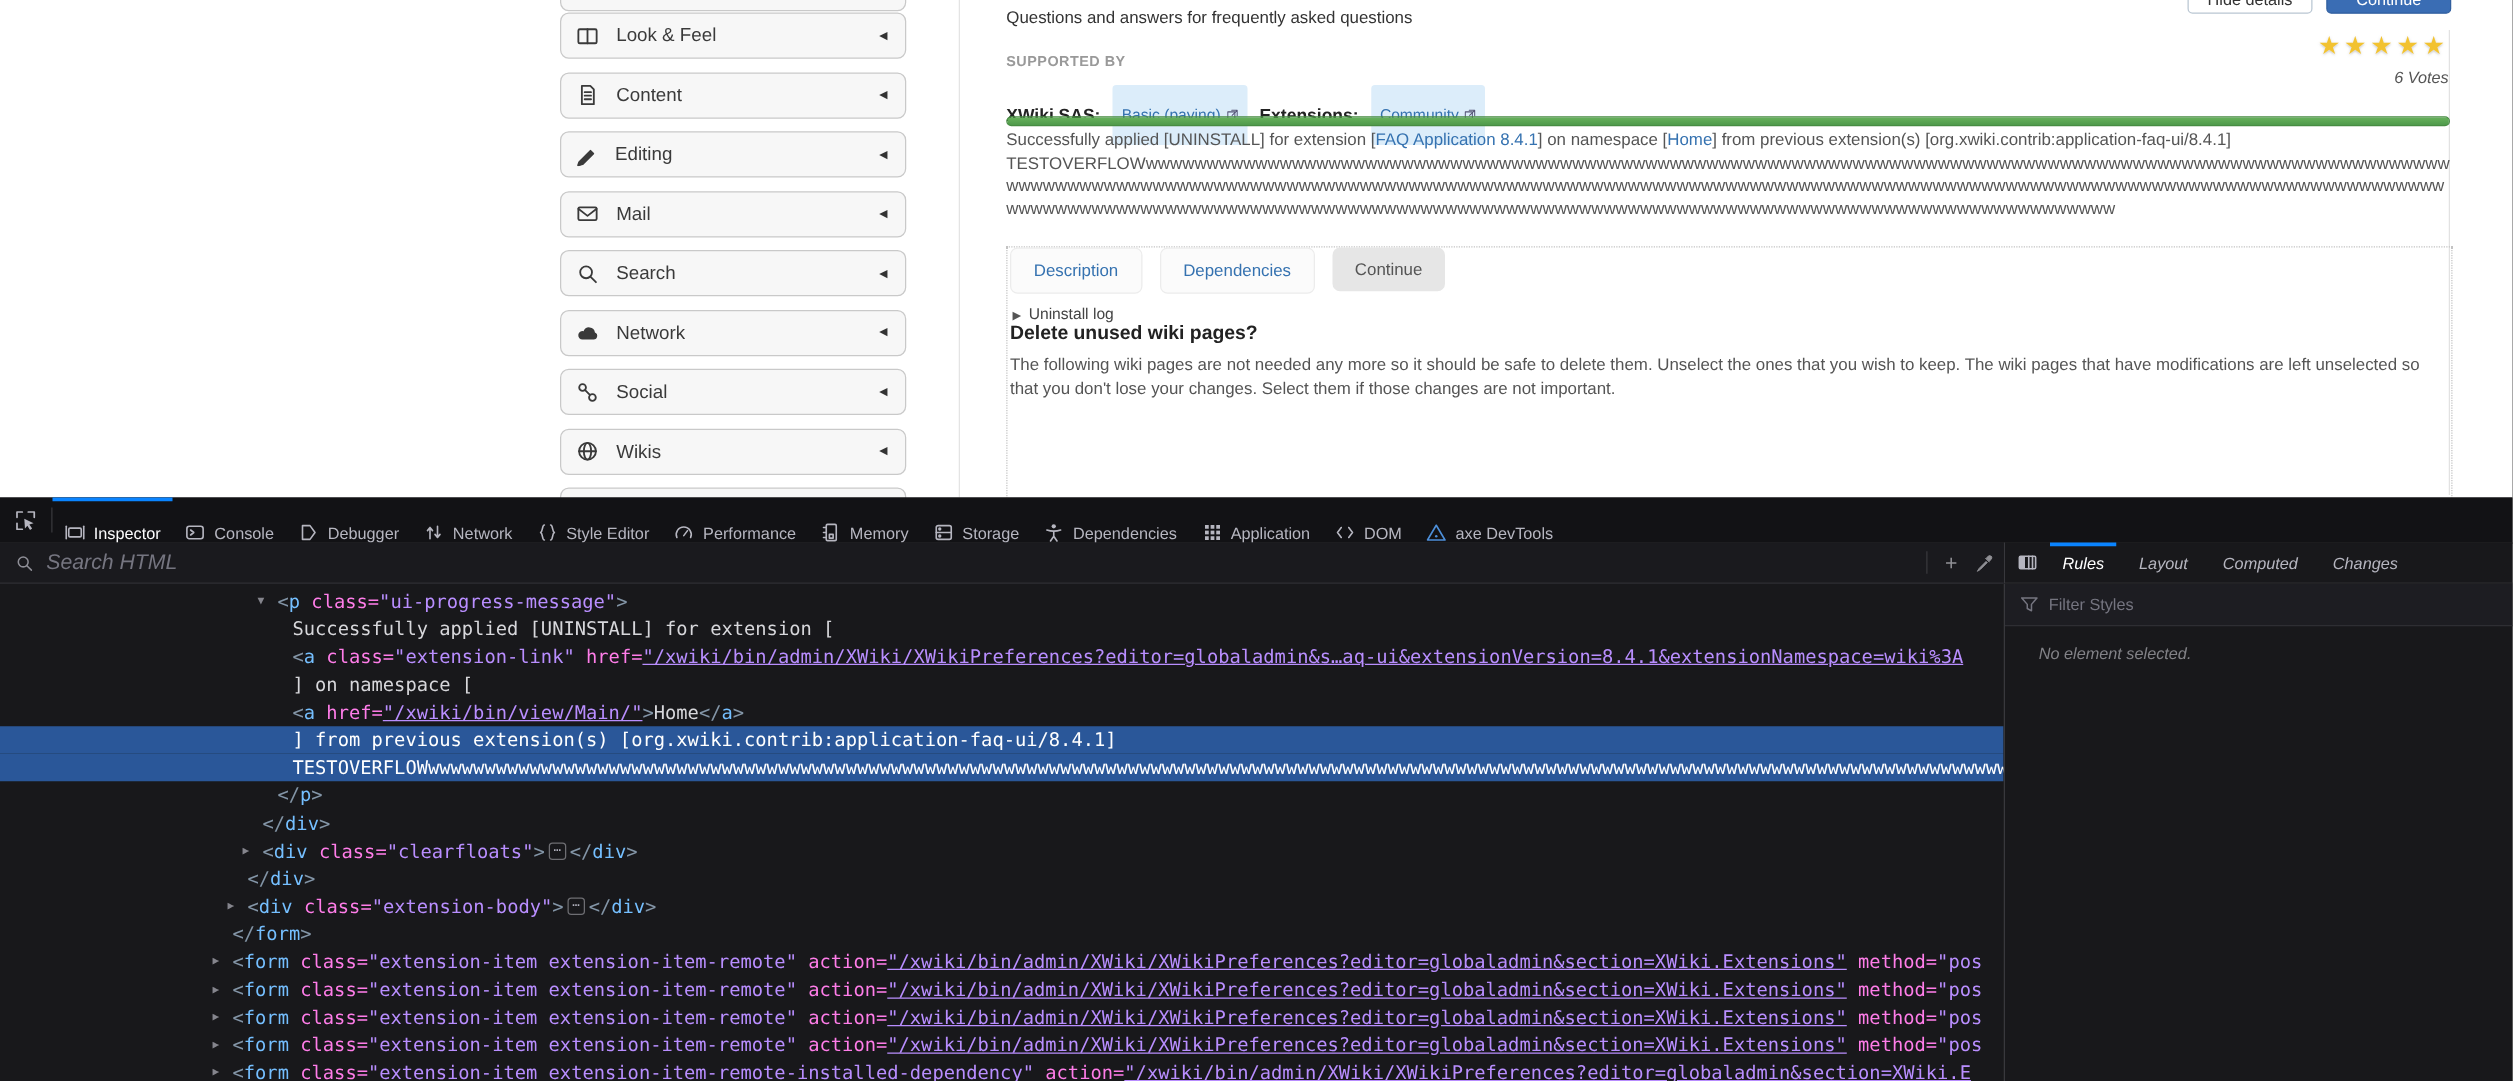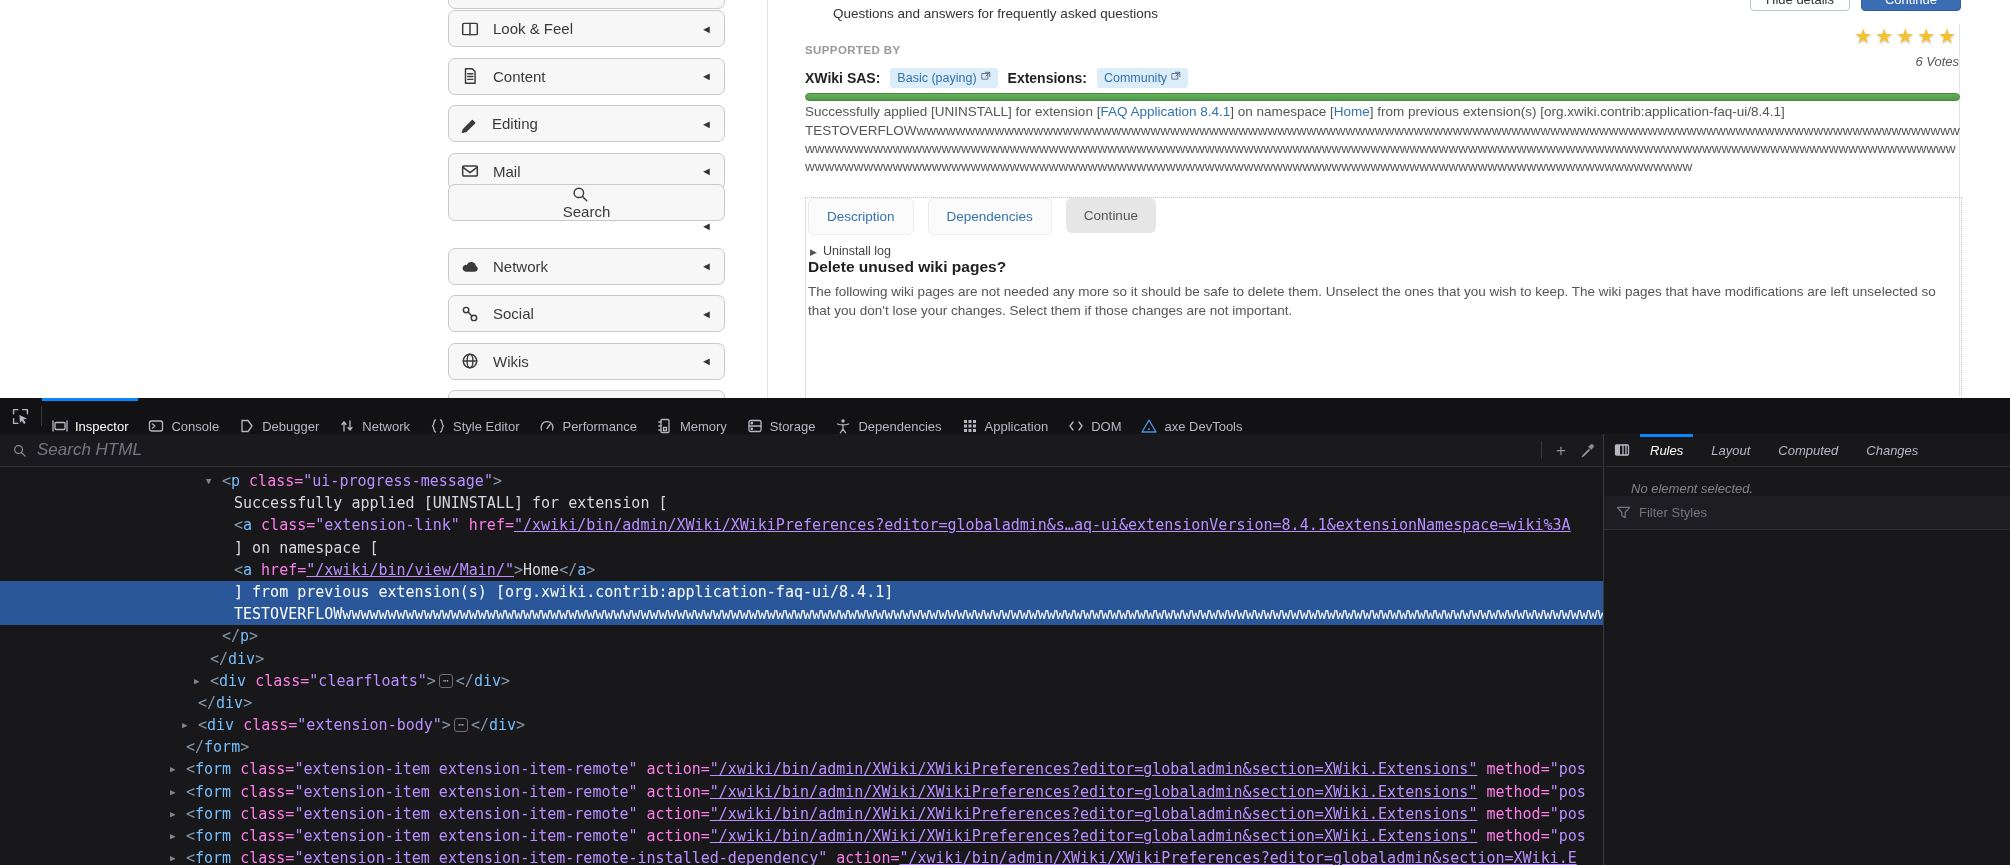--- a/index.html
+++ b/index.html
@@ -8,35 +8,35 @@
   
   #admin-top{position:absolute;left:0;top:0;width:2010px;height:398px;background:#fff;}
   #sidebar{position:absolute;left:448px;top:0;width:277px;height:398px;}
   .sbtn{position:absolute;left:0;width:277px;height:37px;background:#f7f7f7;
         border:1px solid #c9c9c9;border-radius:7px;display:flex;align-items:center;
         padding:0 12px;box-sizing:border-box;color:#3a3a3a;font-size:15px;}
   .sbtn .sic{width:20px;height:18px;margin-right:12px;flex:0 0 auto;display:flex;align-items:center;}
   .sbtn .chev{margin-left:auto;font-size:11px;color:#333;}
   #v-divider{position:absolute;left:767px;top:0;width:1px;height:398px;background:#e4e4e4;}
   #content{position:absolute;left:805px;top:0;width:1205px;height:398px;font-size:13.5px;color:#555;}
-  .desc{position:absolute;left:0;top:6px;color:#333;margin-left:28px;}
+  .desc{position:absolute;left:0;top:6px;color:#333;}
   .cutbtn{position:absolute;top:-17px;height:28px;border-radius:4px;font-size:13px;
           display:flex;align-items:flex-end;justify-content:center;padding-bottom:3px;box-sizing:border-box;}
   #hide-btn{left:945px;width:100px;background:#fff;border:1px solid #b9c6d2;color:#333;}
   #cont-btn{left:1056px;width:100px;background:#3a6db4;border:1px solid #315f9e;color:#fff;}
   #stars{position:absolute;left:1030px;top:24px;width:124px;text-align:right;color:#f2c230;
          font-size:20px;letter-spacing:3px;text-shadow:0 0 1px #fff,0 1px 2px rgba(120,120,120,.5);}
   #votes{position:absolute;left:1024px;top:54px;width:130px;text-align:right;font-style:italic;
          font-size:13px;color:#555;}
   #panel-rule{position:absolute;left:1154px;top:24px;width:1px;height:372px;background:#e2e2e2;}
   #supported{position:absolute;left:0;top:44px;color:#999;font-weight:bold;font-size:11.5px;letter-spacing:.4px;}
   #vendors{position:absolute;left:0;top:68px;display:flex;align-items:center;gap:10px;}
   .vlabel{font-weight:bold;color:#222;font-size:14px;}
   .vpill{background:#dcedfa;border-radius:3px;color:#3572b0;font-size:12.5px;
-         padding:3px 7px;display:inline-flex;gap:4px;}
+         padding:17px 7px;display:inline-flex;align-items:center;gap:4px;}
   #progressbar{position:absolute;left:0;top:93px;width:1155px;height:8px;border-radius:4px;
          background:linear-gradient(#67b15b,#4f9a4b);border:1px solid #478c42;box-sizing:border-box;}
   #successline{position:absolute;left:0;top:104px;width:1200px;white-space:nowrap;color:#555;}
   #successline a{color:#3572b0;text-decoration:none;}
   #wtext{position:absolute;left:0;top:122px;width:1155px;line-height:18.2px;word-break:break-all;color:#555;}
   #detailpane{position:absolute;left:0;top:197px;width:1155px;height:201px;
          border-top:1px dotted #c3c3c3;border-left:1px dotted #c3c3c3;border-right:1px dotted #c3c3c3;}
   #tabsrow{position:absolute;left:2px;top:0px;display:flex;gap:14px;}
   .xtab{height:35px;border-radius:6px;display:flex;align-items:center;padding:0 18px;font-size:13.5px;}
   .xtab.link{background:#fbfbfb;border:1px solid #ececec;color:#3572b0;}
@@ -139,21 +139,21 @@
       <div class="sbtn" style="top: 152.5px;">
         <span class="sic">
           <svg width="18" height="18" viewBox="0 0 16 16" fill="none" stroke="#3a3a3a" stroke-width="1.3" stroke-linecap="round" stroke-linejoin="round">
             <rect x="1.5" y="3.5" width="13" height="9" rx="1"></rect>
             <path d="M1.5 4.5L8 9.5l6.5-5"></path>
           </svg>
         </span>
         <span>Mail</span>
         <span class="chev">◄</span>
       </div>
-      <div class="sbtn" style="top: 184px; flex-direction: column;">
+      <div class="sbtn" style="top: 200px;">
         <span class="sic">
           <svg width="18" height="18" viewBox="0 0 16 16" fill="none" stroke="#3a3a3a" stroke-width="1.3" stroke-linecap="round" stroke-linejoin="round">
             <circle cx="7" cy="7" r="4.2"></circle>
             <line x1="10.2" y1="10.2" x2="14" y2="14"></line>
           </svg>
         </span>
         <span>Search</span>
         <span class="chev">◄</span>
       </div>
       <div class="sbtn" style="top: 247.5px;">
@@ -487,23 +487,23 @@
       <div class="mrow" style="padding-left: 182px;"><span class="arr">▶</span><span class="tk-p">&lt;</span><span class="tk-t">div</span><span class="tk-x"> </span><span class="tk-a">class=</span><span class="tk-v">"extension-body"</span><span class="tk-p">&gt;</span><span class="tk-b">⋯</span><span class="tk-p">&lt;/</span><span class="tk-t">div</span><span class="tk-p">&gt;</span></div>
       <div class="mrow" style="padding-left: 170px;"><span class="arr"></span><span class="tk-p">&lt;/</span><span class="tk-t">form</span><span class="tk-p">&gt;</span></div>
       <div class="mrow" style="padding-left: 170px;"><span class="arr">▶</span><span class="tk-p">&lt;</span><span class="tk-t">form</span><span class="tk-x"> </span><span class="tk-a">class=</span><span class="tk-v">"extension-item extension-item-remote"</span><span class="tk-x"> </span><span class="tk-a">action=</span><span class="tk-u">"/xwiki/bin/admin/XWiki/XWikiPreferences?editor=globaladmin&amp;section=XWiki.Extensions"</span><span class="tk-x"> </span><span class="tk-a">method=</span><span class="tk-v">"pos</span></div>
       <div class="mrow" style="padding-left: 170px;"><span class="arr">▶</span><span class="tk-p">&lt;</span><span class="tk-t">form</span><span class="tk-x"> </span><span class="tk-a">class=</span><span class="tk-v">"extension-item extension-item-remote"</span><span class="tk-x"> </span><span class="tk-a">action=</span><span class="tk-u">"/xwiki/bin/admin/XWiki/XWikiPreferences?editor=globaladmin&amp;section=XWiki.Extensions"</span><span class="tk-x"> </span><span class="tk-a">method=</span><span class="tk-v">"pos</span></div>
       <div class="mrow" style="padding-left: 170px;"><span class="arr">▶</span><span class="tk-p">&lt;</span><span class="tk-t">form</span><span class="tk-x"> </span><span class="tk-a">class=</span><span class="tk-v">"extension-item extension-item-remote"</span><span class="tk-x"> </span><span class="tk-a">action=</span><span class="tk-u">"/xwiki/bin/admin/XWiki/XWikiPreferences?editor=globaladmin&amp;section=XWiki.Extensions"</span><span class="tk-x"> </span><span class="tk-a">method=</span><span class="tk-v">"pos</span></div>
       <div class="mrow" style="padding-left: 170px;"><span class="arr">▶</span><span class="tk-p">&lt;</span><span class="tk-t">form</span><span class="tk-x"> </span><span class="tk-a">class=</span><span class="tk-v">"extension-item extension-item-remote"</span><span class="tk-x"> </span><span class="tk-a">action=</span><span class="tk-u">"/xwiki/bin/admin/XWiki/XWikiPreferences?editor=globaladmin&amp;section=XWiki.Extensions"</span><span class="tk-x"> </span><span class="tk-a">method=</span><span class="tk-v">"pos</span></div>
       <div class="mrow" style="padding-left: 170px;"><span class="arr">▶</span><span class="tk-p">&lt;</span><span class="tk-t">form</span><span class="tk-x"> </span><span class="tk-a">class=</span><span class="tk-v">"extension-item extension-item-remote-installed-dependency"</span><span class="tk-x"> </span><span class="tk-a">action=</span><span class="tk-u">"/xwiki/bin/admin/XWiki/XWikiPreferences?editor=globaladmin&amp;section=XWiki.E</span></div>
     </div>
 
   <div id="panelbody">
-    <div id="noel">No element selected.</div>
     <div id="filterrow">
       <span>
           <svg width="15" height="15" viewBox="0 0 16 16" fill="none" stroke="#757580" stroke-width="1.3" stroke-linecap="round" stroke-linejoin="round">
             <path d="M1.5 2.5h13L9.8 8v5.5l-3.6-2V8z"></path>
           </svg>
         </span>
       <span>Filter Styles</span>
     </div>
+    <div id="noel">No element selected.</div>
   </div>
 </div>
 
 </body></html>

